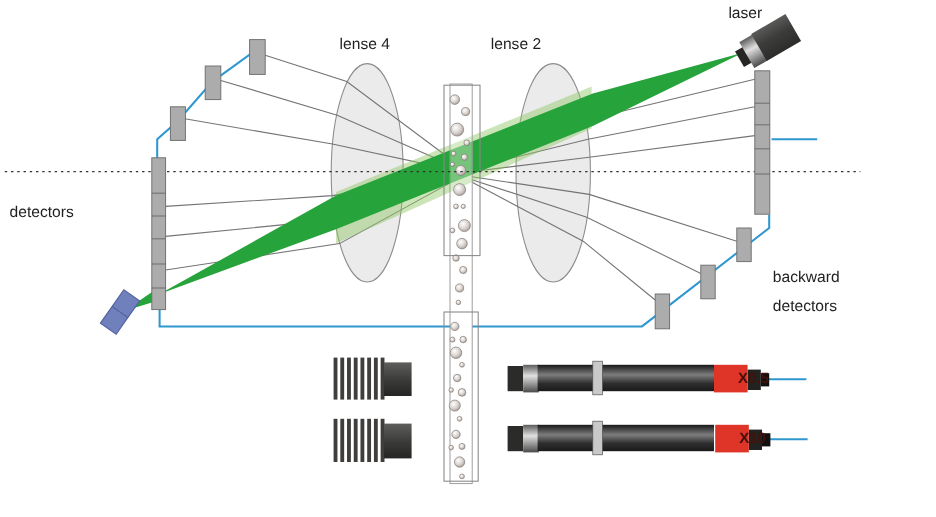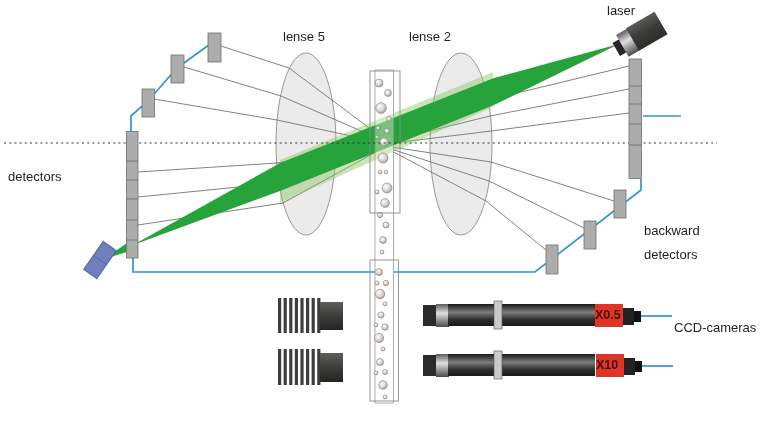--- a/index.html
+++ b/index.html
@@ -24,21 +24,21 @@
   .blue{fill:none;stroke:var(--signal-blue);stroke-width:1.7;}
   .det{fill:var(--detector-gray);stroke:#6f6f6f;stroke-width:0.8;}
   .det-div{stroke:#6a6a6a;stroke-width:0.8;}
   .beam-dark{fill:var(--beam-green);}
   .beam-light{fill:var(--beam-light-green);fill-opacity:0.45;}
   .cell-outline{fill:none;stroke:#8a8a8a;stroke-width:0.9;}
   .bubble{fill:url(#bubGrad);stroke:#877e79;stroke-width:0.6;}
   .red-tag{
     position:absolute;width:28px;height:23px;background:var(--red-label-bg);
     font-size:12.5px;font-weight:600;color:#45100a;line-height:23px;
-    text-align:left;padding-left:0;box-sizing:border-box;
+    text-align:left;padding-left:20px;box-sizing:border-box;
   }
 </style>
 </head>
 <body>
 
 <div class="stage">
 
   <svg width="780" height="431" viewBox="0 0 780 431">
     <defs>
       <radialGradient id="bubGrad" cx="38%" cy="35%" r="75%">
@@ -223,32 +223,31 @@
       <rect x="624" y="358" width="11" height="17" fill="#222220"></rect>
       <rect x="635" y="361" width="7" height="11" fill="#111"></rect>
     </g>
   </svg>
 
 
   <div class="lbl" style="left:8px;top:166px;">
     <div>detectors</div>
   </div>
 
-  <div class="lbl" style="left:283px;top:26px;">lense 5</div>
+  <div class="lbl" style="left:283px;top:26px;">lense 4</div>
 
   <div class="lbl" style="left:409px;top:26px;">lense 2</div>
 
   <div class="lbl" style="left:607px;top:0px;">laser</div>
 
   <div class="lbl" style="left:644px;top:219px;line-height:24px;">
     <div>backward</div>
     <div>detectors</div>
   </div>
 
   <div class="lbl" style="left:674px;top:315px;line-height:25px;">
-    <div>CCD-cameras</div>
   </div>
 
 
   <div class="red-tag" style="left:595px;top:304px;">X0.5</div>
   <div class="red-tag" style="left:596px;top:354px;">X10</div>
 
 </div>
 
 </body></html>

